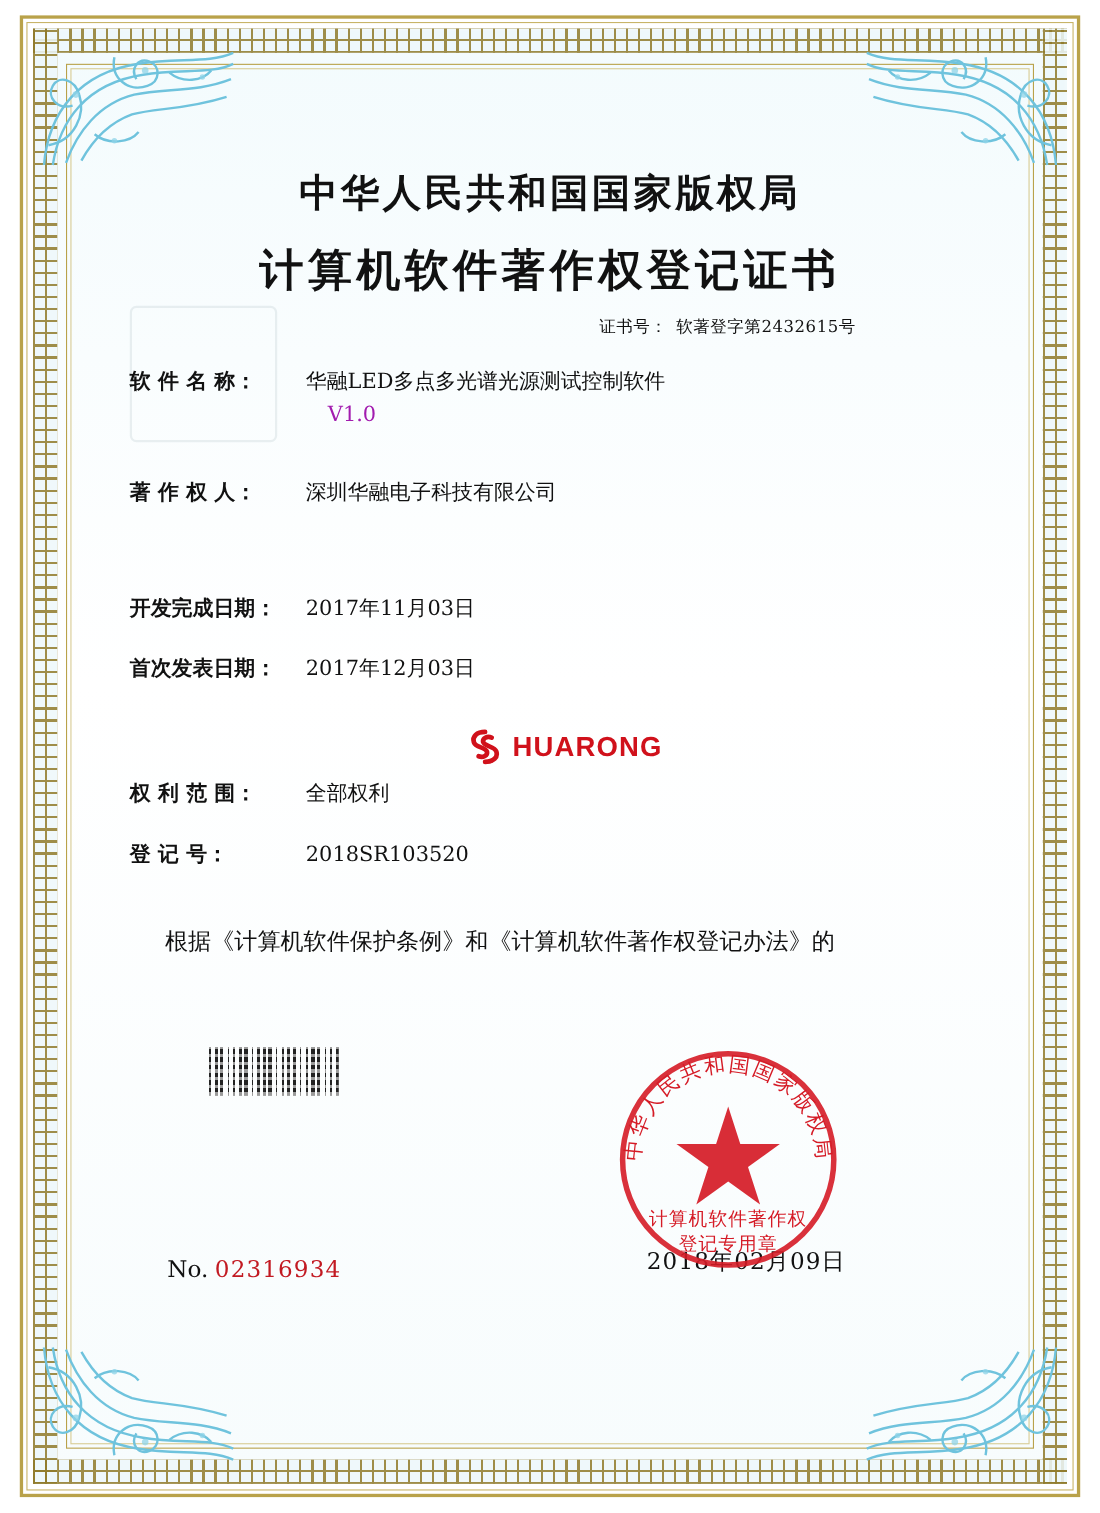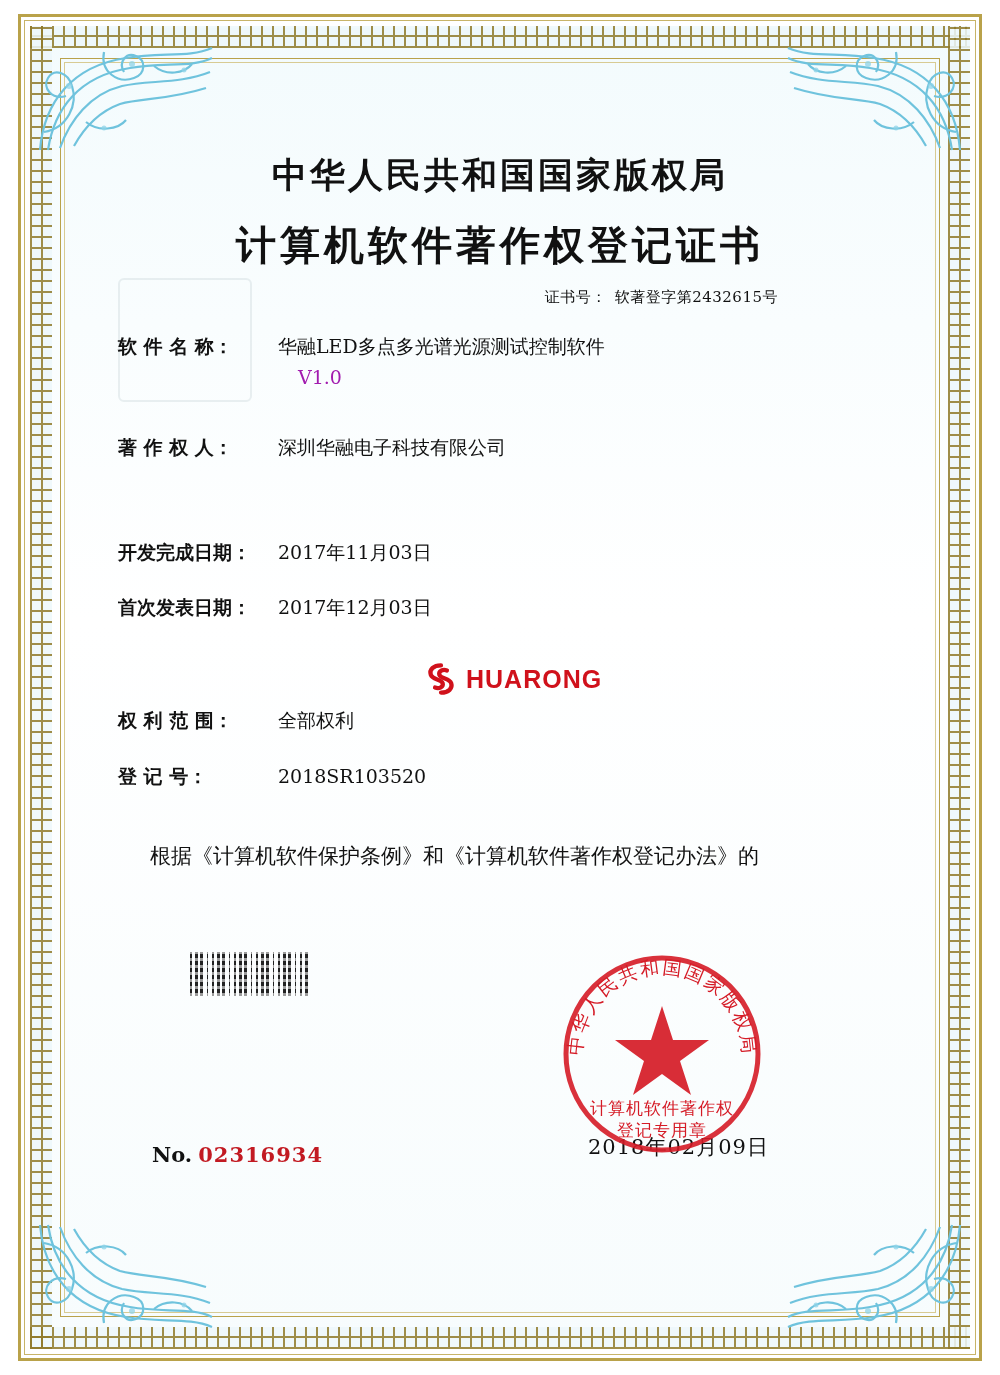--- a/index.html
+++ b/index.html
@@ -188,21 +188,20 @@
     width: 212px; height: 212px;
     z-index: 6;
   }
   
   .docno {
     position: absolute;
     left: 152px; top: 1142px;
     font-family: "DejaVu Serif", serif;
     font-size: 21px;
     color: #111;
-    font-weight: bold;
   }
   .docno .num {
     color: #c21a22;
     letter-spacing: 1px;
     margin-left: 6px;
   }
   .issuedate {
     position: absolute;
     left: 588px; top: 1133px;
     font-family: "DejaVu Serif", serif;

